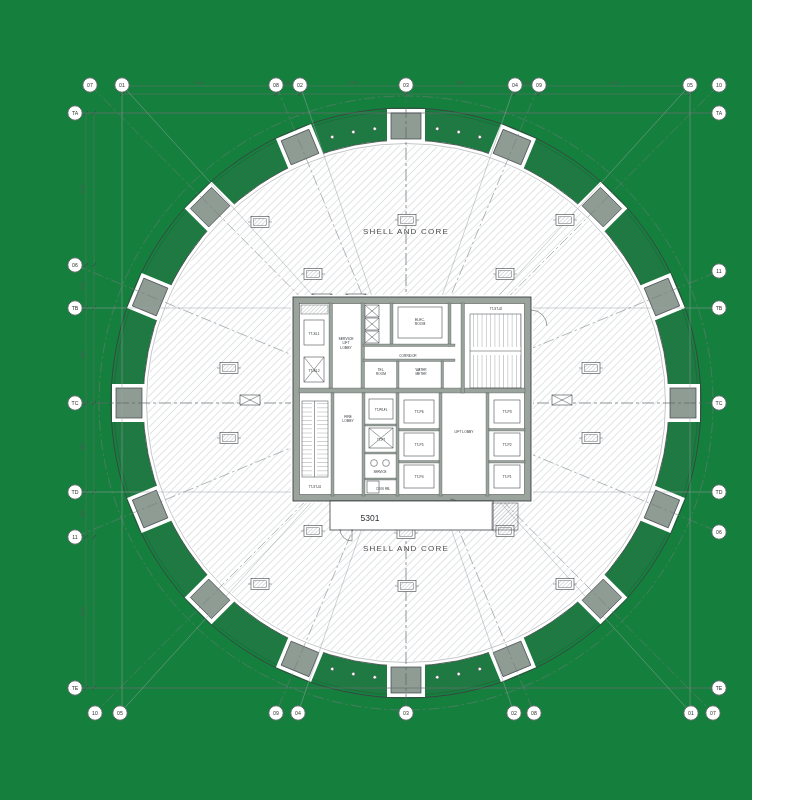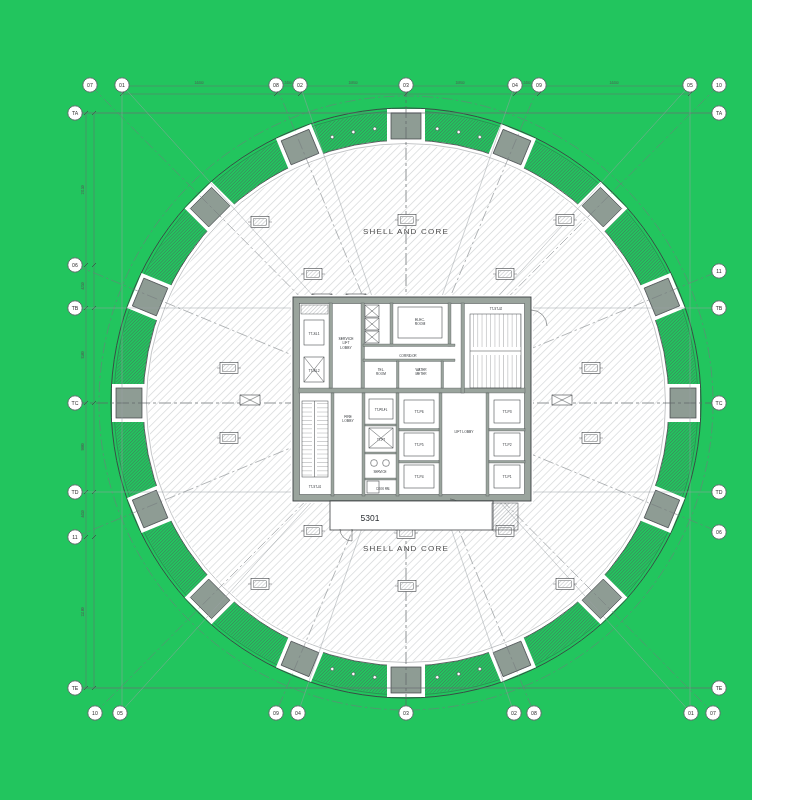--- a/index.html
+++ b/index.html
@@ -1,16 +1,16 @@
 <!DOCTYPE html>
 <html style="--sage: #8e9c94; --sage2: #9aa49d;"><head>
 <meta charset="utf-8">
 <style>
   html,body{margin:0;padding:0;background:#fff}
-  .page{width:752px;height:800px;position:relative;background:#22c55e;overflow:hidden;
+  .page{width:752px;height:800px;position:relative;background:#15803d;overflow:hidden;
         font-family:"Liberation Sans",sans-serif}
   :root{--sage:#8e9c94;--sage2:#9aa49d;--line:#3c4043}
   svg text{font-family:"Liberation Sans",sans-serif;fill:#2f3337}
   .dim{stroke:#6a6f73;stroke-width:.5;fill:none}
   .tick{stroke:#3c4043;stroke-width:.7}
   .grid{stroke:#9aa0a5;stroke-width:.5;fill:none}
   .gridM{stroke:#6a6f73;stroke-width:.7;fill:none}
   .dd{stroke:#74797d;stroke-width:.55;fill:none;stroke-dasharray:11 3 2.5 3}
   .ddM{stroke:#5f6468;stroke-width:.7;fill:none;stroke-dasharray:12 3 3 3}
   .thin{stroke:#3c4043;stroke-width:.5;fill:none}

